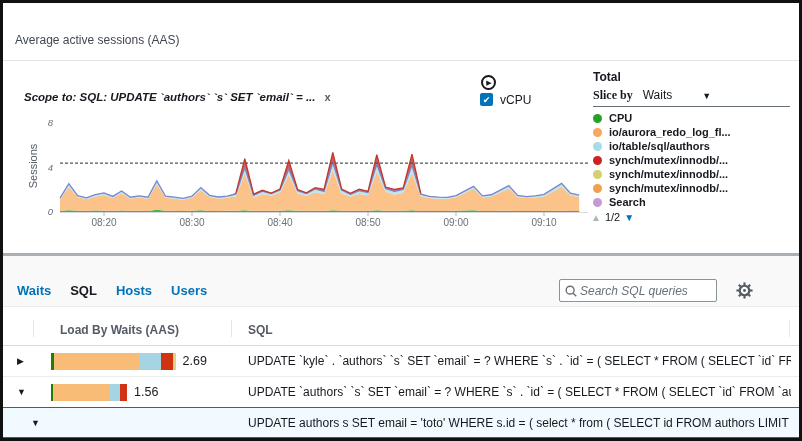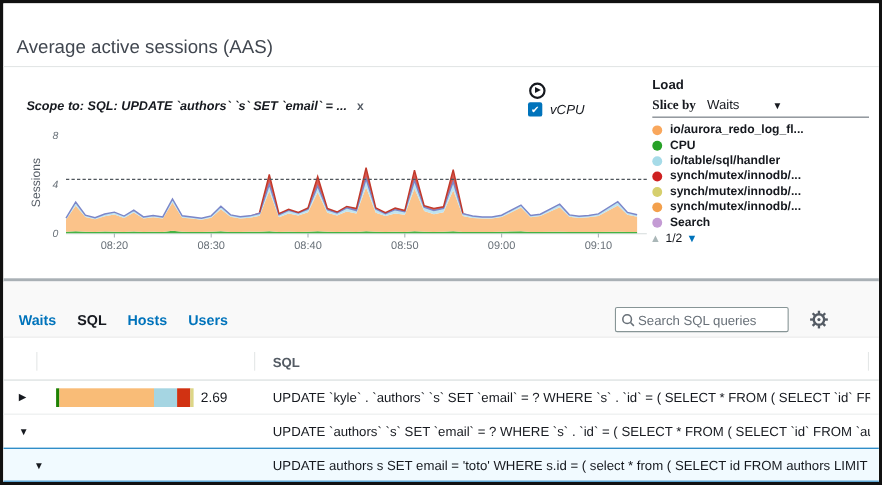--- a/index.html
+++ b/index.html
@@ -3,29 +3,29 @@
 <meta charset="utf-8">
 <style>
   html,body{margin:0;padding:0;background:#e9e9e9;}
   .screen{position:relative;width:802px;height:441px;background:#fff;border:3px solid #111;
           box-sizing:border-box;font-family:"Liberation Sans",sans-serif;color:#16191f;overflow:hidden;}
   .abs{position:absolute;white-space:nowrap;}
 
   
   .top-panel{position:absolute;left:0;top:0;width:100%;height:250px;background:#fff;border-bottom:3px solid #a9b0b5;}
   .page-title{left:12px;top:7px;font-size:17px;font-weight:bold;}
-  .page-subtitle{left:12px;top:30px;font-size:17px;color:#414750;}
+  .page-subtitle{left:12px;top:30px;font-size:12px;color:#414750;}
   .hdr-divider{left:0;top:57px;width:100%;height:1px;background:#e3e6e6;}
   .scope{left:21px;top:88px;font-size:11.5px;font-style:italic;font-weight:bold;color:#16191f;}
   .scope-close{font-style:normal;font-weight:bold;color:#545b64;margin-left:9px;cursor:pointer;font-size:11px;}
   .play-btn{left:478px;top:72px;width:15px;height:15px;border:2px solid #16191f;border-radius:50%;
             display:flex;align-items:center;justify-content:center;font-size:7px;cursor:pointer;box-sizing:border-box;line-height:1;padding-left:1px;}
   .vcpu-box{left:477px;top:90px;width:13px;height:13px;background:#0073bb;border-radius:2px;color:#fff;
             font-size:9px;display:flex;align-items:center;justify-content:center;cursor:pointer;}
-  .vcpu-label{left:497px;top:90px;font-size:12px;font-style:italic;}
+  .vcpu-label{left:497px;top:90px;font-size:12px;}
   .total-label{left:590px;top:67px;font-size:12px;font-weight:bold;}
   .sliceby{left:590px;top:85px;font-size:12px;}
   .sliceby b{margin-right:10px;font-family:Liberation Serif, serif;}
   .sliceby .dd-arrow{margin-left:30px;font-size:9px;}
   .slice-underline{left:590px;top:103px;width:197px;height:1px;background:#687078;}
   .legend{left:590px;top:108px;font-size:11px;font-weight:bold;}
   .legend-item{display:flex;align-items:center;height:14px;cursor:pointer;}
   .legend-dot{width:9px;height:9px;border-radius:50%;margin-right:7px;flex:none;}
   .legend-pager{left:588px;top:208px;font-size:11px;display:flex;align-items:center;gap:4px;}
   .pg-up{color:#aab7b8;font-size:10px;cursor:pointer;}
@@ -34,21 +34,21 @@
   #load-chart{position:absolute;left:0;top:0;pointer-events:none;}
 
   
   .bottom-panel{position:absolute;left:0;top:253px;width:100%;height:185px;background:#fff;}
   .tabs-strip{position:absolute;left:0;top:0;width:100%;height:50px;background:#f9f9f9;border-bottom:1px solid #ececec;}
   .tabs{left:14px;top:27px;display:flex;gap:19px;font-size:13px;font-weight:bold;}
   .tab{color:#0073bb;cursor:pointer;}
   .tab.active{color:#16191f;cursor:default;}
   .search-box{left:556px;top:23px;width:158px;height:23px;border:1px solid #879596;border-radius:2px;
               background:#fff;display:flex;align-items:center;padding:0 4px;box-sizing:border-box;}
-  .search-box input{border:none;outline:none;font-size:12px;width:100%;font-family:"Liberation Sans",sans-serif;color:#701a75;}
+  .search-box input{border:none;outline:none;font-size:12px;width:100%;font-family:"Liberation Sans",sans-serif;color:#701a75;font-style:italic;}
   .search-box input::placeholder{color:#687078;}
   .gear{left:733px;top:26px;cursor:pointer;}
   .thead-col{top:67px;font-size:12px;font-weight:bold;color:#545b64;}
   .thead-sep{top:64px;width:1px;height:17px;background:#e4e7e7;}
   .thead-border{left:0;top:89px;width:100%;height:1px;background:#d5dbdb;}
   .trow{position:absolute;left:0;width:100%;height:31px;box-sizing:border-box;cursor:pointer;}
   .trow .expand{position:absolute;left:14px;top:50%;transform:translateY(-50%);font-size:9px;color:#16191f;}
   .trow.indent .expand{left:28px;}
   .loadcell{position:absolute;left:48px;top:0;height:100%;display:flex;align-items:center;gap:7px;}
   .load-bar{display:flex;height:17px;}
@@ -101,38 +101,38 @@
     </div>
 
     <div class="abs play-btn">
       <span>▶</span>
     </div>
     <div class="abs vcpu-box">
       <span>✔</span>
     </div>
     <div class="abs vcpu-label">vCPU</div>
 
-    <div class="abs total-label">Load</div>
+    <div class="abs total-label">Total</div>
     <div class="abs sliceby">
       <b>Slice by</b><span>Waits</span><span class="dd-arrow">▼</span>
     </div>
     <div class="abs slice-underline"></div>
 
     <div class="abs legend">
       <div class="legend-item">
+          <span class="legend-dot" style="background: rgb(39, 161, 39);"></span>
+          <span>CPU</span>
+        </div>
+      <div class="legend-item">
           <span class="legend-dot" style="background: rgb(249, 167, 92);"></span>
           <span>io/aurora_redo_log_fl...</span>
         </div>
       <div class="legend-item">
-          <span class="legend-dot" style="background: rgb(39, 161, 39);"></span>
-          <span>CPU</span>
-        </div>
-      <div class="legend-item">
           <span class="legend-dot" style="background: rgb(166, 219, 232);"></span>
-          <span>io/table/sql/handler</span>
+          <span>io/table/sql/authors</span>
         </div>
       <div class="legend-item">
           <span class="legend-dot" style="background: rgb(206, 33, 33);"></span>
           <span>synch/mutex/innodb/...</span>
         </div>
       <div class="legend-item">
           <span class="legend-dot" style="background: rgb(214, 207, 109);"></span>
           <span>synch/mutex/innodb/...</span>
         </div>
       <div class="legend-item">
@@ -179,20 +179,21 @@
         <rect x="16.1" y="8.75" width="3.4" height="2.5"></rect>
         <rect x="8.75" y="0.5" width="2.5" height="3.4" transform="rotate(45 10 10)"></rect>
         <rect x="8.75" y="16.1" width="2.5" height="3.4" transform="rotate(45 10 10)"></rect>
         <rect x="0.5" y="8.75" width="3.4" height="2.5" transform="rotate(45 10 10)"></rect>
         <rect x="16.1" y="8.75" width="3.4" height="2.5" transform="rotate(45 10 10)"></rect>
       </g>
       <circle cx="10" cy="10" r="5.6" fill="none" stroke="#545b64" stroke-width="2.6"></circle>
       <circle cx="10" cy="10" r="1.7" fill="#545b64"></circle>
     </svg>
 
+    <div class="abs thead-col" style="left:57px">Load By Waits (AAS)</div>
     <div class="abs thead-col" style="left:245px">SQL</div>
     <div class="abs thead-sep" style="left:30px"></div>
     <div class="abs thead-sep" style="left:228px"></div>
     <div class="abs thead-sep" style="left:786px"></div>
     <div class="abs thead-border"></div>
 
     <div class="trow row-divider" style="top:90px">
       <span class="expand">▶</span>
       <div class="loadcell">
         <div class="load-bar">
@@ -204,20 +205,29 @@
           </div>
         <span class="load-val">2.69</span>
       </div>
       <div class="sqlcell">
           <span>UPDATE `kyle` . `authors` `s` SET `email` = ? WHERE `s` . `id` = ( SELECT * FROM ( SELECT `id` FROM `ky...</span>
         </div>
     </div>
 
     <div class="trow" style="top:121px;height:30px">
       <span class="expand">▼</span>
+      <div class="loadcell">
+        <div class="load-bar">
+            <div style="width: 2px; background: rgb(29, 129, 2);"></div>
+            <div style="width: 57px; background: rgb(249, 188, 119);"></div>
+            <div style="width: 10px; background: rgb(165, 213, 226);"></div>
+            <div style="width: 7px; background: rgb(209, 50, 18);"></div>
+          </div>
+        <span class="load-val">1.56</span>
+      </div>
       <div class="sqlcell">
           <span>UPDATE `authors` `s` SET `email` = ? WHERE `s` . `id` = ( SELECT * FROM ( SELECT `id` FROM `authors` L...</span>
         </div>
     </div>
 
     <div class="trow selected indent" style="top:151px">
       <span class="expand">▼</span>
       <div class="sqlcell">
           <span>UPDATE authors s SET email = 'toto' WHERE s.id = ( select * from ( SELECT id FROM authors LIMIT 1 ) a )</span>
         </div>

